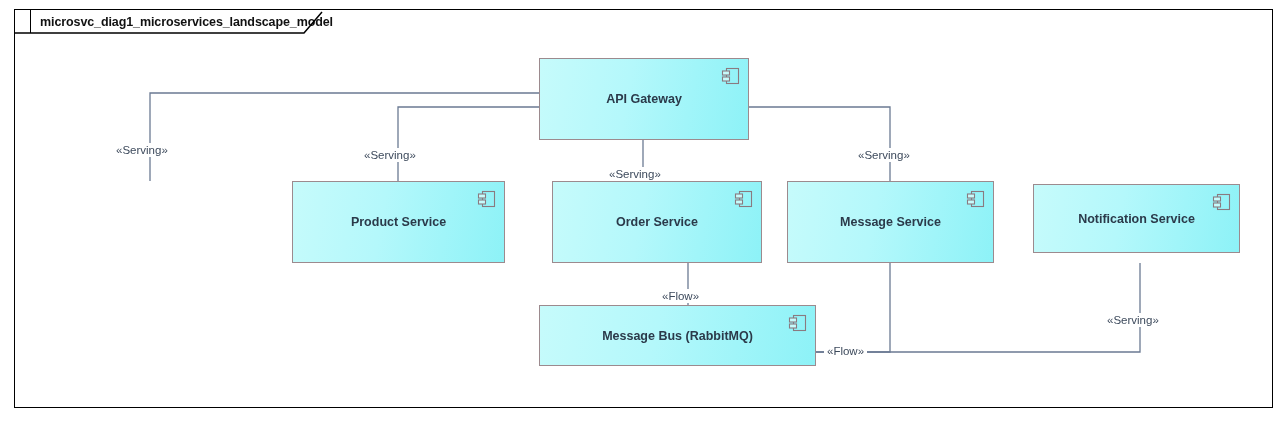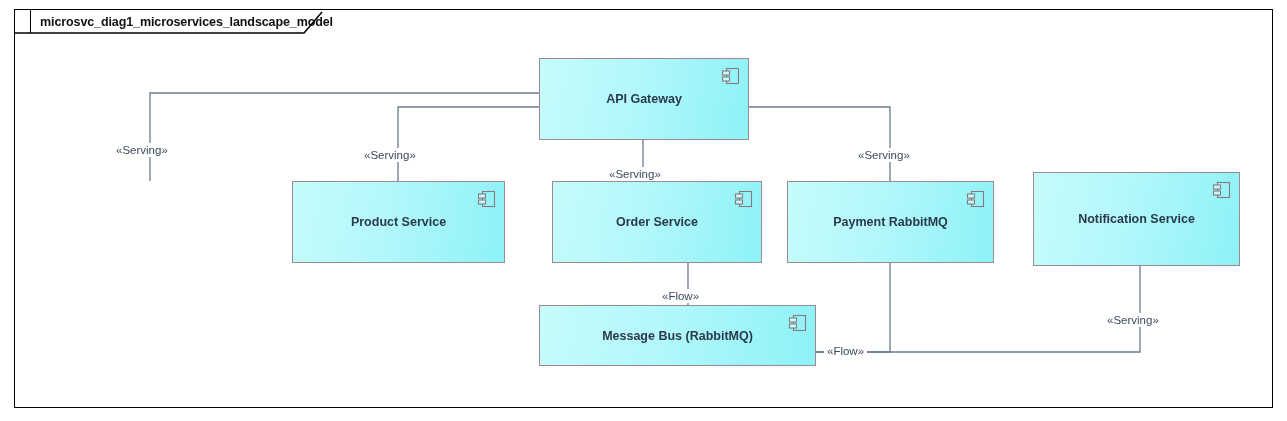--- a/index.html
+++ b/index.html
@@ -167,29 +167,29 @@
   <div class="component" style="left:541px; top:181px; width:210px; height:82px;margin-left:11px;">
     <span class="component-label">Order Service</span>
     <svg class="comp-icon" viewBox="0 0 20 20">
       <rect x="5.5" y="2.5" width="12" height="15" fill="none" stroke="#8a7a80" stroke-width="1.1"></rect>
       <rect x="1.5" y="5" width="7" height="4" fill="#c6fbfb" stroke="#8a7a80" stroke-width="1.1"></rect>
       <rect x="1.5" y="11" width="7" height="4" fill="#c6fbfb" stroke="#8a7a80" stroke-width="1.1"></rect>
     </svg>
   </div>
 
   <div class="component" style="left:787px; top:181px; width:207px; height:82px;">
-    <span class="component-label">Payment RabbitMQ</span>
-    <svg class="comp-icon" viewBox="0 0 20 20">
-      <rect x="5.5" y="2.5" width="12" height="15" fill="none" stroke="#8a7a80" stroke-width="1.1"></rect>
-      <rect x="1.5" y="5" width="7" height="4" fill="#c6fbfb" stroke="#8a7a80" stroke-width="1.1"></rect>
-      <rect x="1.5" y="11" width="7" height="4" fill="#c6fbfb" stroke="#8a7a80" stroke-width="1.1"></rect>
-    </svg>
-  </div>
-
-  <div class="component" style="left:1033px; top:172px; width:207px; height:94px;">
+    <span class="component-label">Message Service</span>
+    <svg class="comp-icon" viewBox="0 0 20 20">
+      <rect x="5.5" y="2.5" width="12" height="15" fill="none" stroke="#8a7a80" stroke-width="1.1"></rect>
+      <rect x="1.5" y="5" width="7" height="4" fill="#c6fbfb" stroke="#8a7a80" stroke-width="1.1"></rect>
+      <rect x="1.5" y="11" width="7" height="4" fill="#c6fbfb" stroke="#8a7a80" stroke-width="1.1"></rect>
+    </svg>
+  </div>
+
+  <div class="component" style="left:1033px; top:184px; width:207px; height:69px;">
     <span class="component-label">Notification Service</span>
     <svg class="comp-icon" viewBox="0 0 20 20">
       <rect x="5.5" y="2.5" width="12" height="15" fill="none" stroke="#8a7a80" stroke-width="1.1"></rect>
       <rect x="1.5" y="5" width="7" height="4" fill="#c6fbfb" stroke="#8a7a80" stroke-width="1.1"></rect>
       <rect x="1.5" y="11" width="7" height="4" fill="#c6fbfb" stroke="#8a7a80" stroke-width="1.1"></rect>
     </svg>
   </div>
 
   <div class="component" style="left:539px; top:305px; width:277px; height:61px;">
     <span class="component-label">Message Bus (RabbitMQ)</span>

